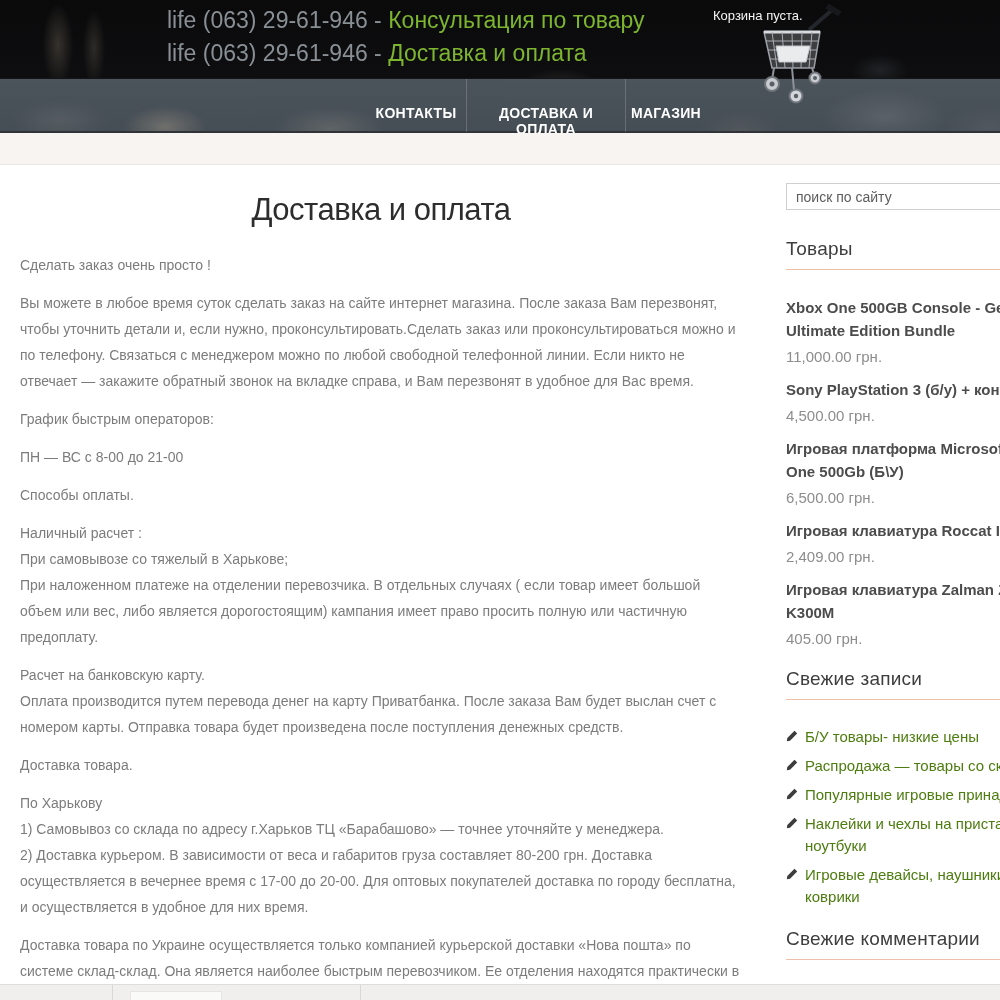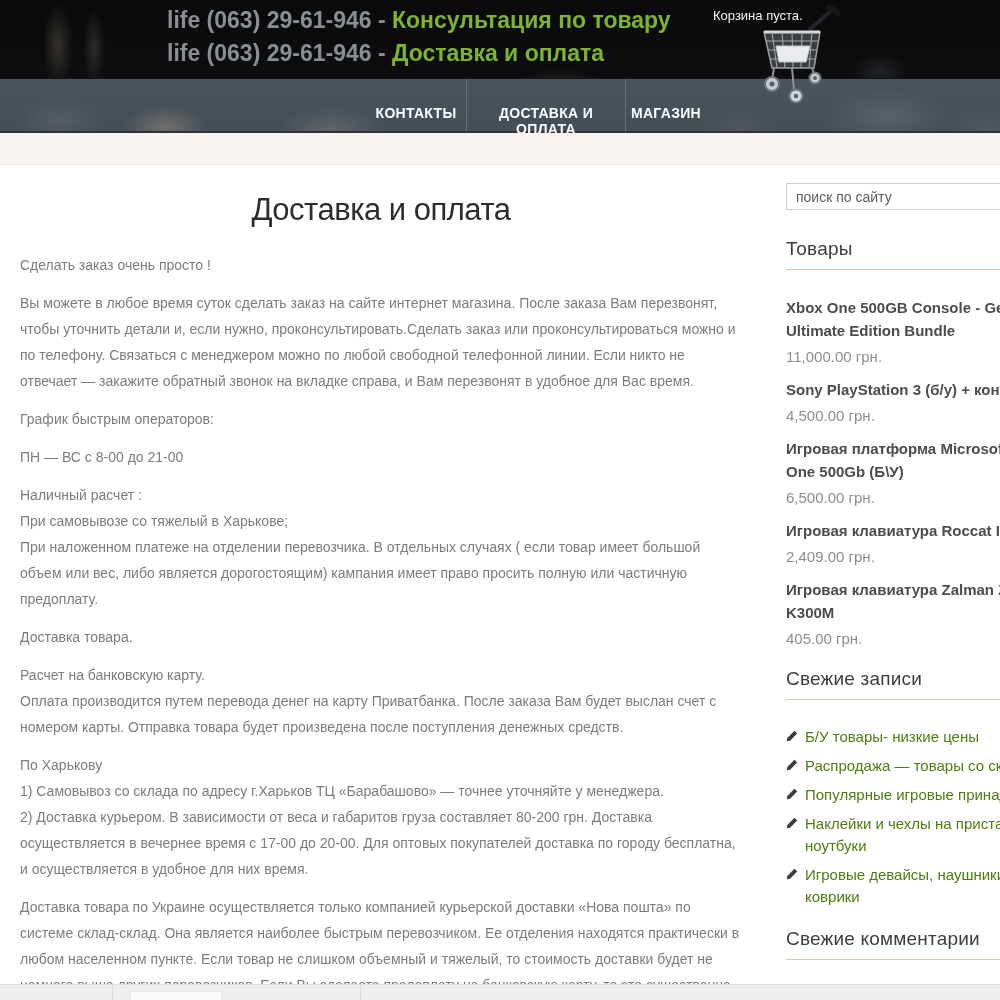--- a/index.html
+++ b/index.html
@@ -9,21 +9,21 @@
   
   .header-top{
     position:absolute;left:0;top:0;width:1000px;height:78px;
     background:
       radial-gradient(22px 60px at 58px 45px, rgba(140,130,110,0.32), transparent 70%),
       radial-gradient(16px 55px at 94px 48px, rgba(150,140,120,0.24), transparent 70%),
       radial-gradient(60px 28px at 560px 88px, rgba(60,60,58,0.55), transparent 70%),
       radial-gradient(40px 22px at 880px 70px, rgba(45,48,52,0.6), transparent 70%),
       linear-gradient(#0a0a0b,#0e0e10);
   }
-  .phone-lines{position:absolute;left:167px;top:4px;font-size:23px;line-height:33px;font-weight:700;}
+  .phone-lines{position:absolute;left:167px;top:4px;font-size:23px;line-height:33px;font-weight:400;}
   .phone-prefix{color:#899095;}
   .phone-link{color:#7db52f;text-decoration:none;}
   .cart-status{position:absolute;left:713px;top:8px;color:#f5f5f5;font-size:13px;}
   .cart-wrap{position:absolute;left:752px;top:2px;width:96px;height:104px;z-index:6;}
 
   
   .nav-band{
     position:absolute;left:0;top:78px;width:1000px;height:55px;
     border-top:1px solid #16161a;
     border-bottom:2px solid #303439;
@@ -144,26 +144,27 @@
   </div>
 
   <div class="pre-content-strip"></div>
 
   <div class="main-col">
     <h1 class="page-title">Доставка и оплата</h1>
     <p>Сделать заказ очень просто !</p>
     <p>Вы можете в любое время суток сделать заказ на сайте интернет магазина. После заказа Вам перезвонят, чтобы уточнить детали и, если нужно, проконсультировать.Сделать заказ или проконсультироваться можно и по телефону. Связаться с менеджером можно по любой свободной телефонной линии. Если никто не отвечает — закажите обратный звонок на вкладке справа, и Вам перезвонят в удобное для Вас время.</p>
     <p>График быстрым операторов:</p>
     <p>ПН — ВС с 8-00 до 21-00</p>
+    <p>Способы оплаты.</p>
     <p>Наличный расчет :
 При самовывозе со тяжелый в Харькове;
 При наложенном платеже на отделении перевозчика. В отдельных случаях ( если товар имеет большой объем или вес, либо является дорогостоящим) кампания имеет право просить полную или частичную предоплату.</p>
-    <p>Доставка товара.</p>
     <p>Расчет на банковскую карту.
 Оплата производится путем перевода денег на карту Приватбанка. После заказа Вам будет выслан счет с номером карты. Отправка товара будет произведена после поступления денежных средств.</p>
+    <p>Доставка товара.</p>
     <p>По Харькову
 1) Самовывоз со склада по адресу г.Харьков ТЦ «Барабашово» — точнее уточняйте у менеджера.
 2) Доставка курьером. В зависимости от веса и габаритов груза составляет 80-200 грн. Доставка осуществляется в вечернее время с 17-00 до 20-00. Для оптовых покупателей доставка по городу бесплатна, и осуществляется в удобное для них время.</p>
     <p>Доставка товара по Украине осуществляется только компанией курьерской доставки «Нова пошта» по системе склад-склад. Она является наиболее быстрым перевозчиком. Ее отделения находятся практически в любом населенном пункте. Если товар не слишком объемный и тяжелый, то стоимость доставки будет не намного выше других перевозчиков. Если Вы сделаете предоплату на банковскую карту, то это существенно удешевит стоимость доставки.</p>
 
   </div>
 
   <div class="sidebar">
     <input type="text" class="search-input" placeholder="поиск по сайту" style="">
 

